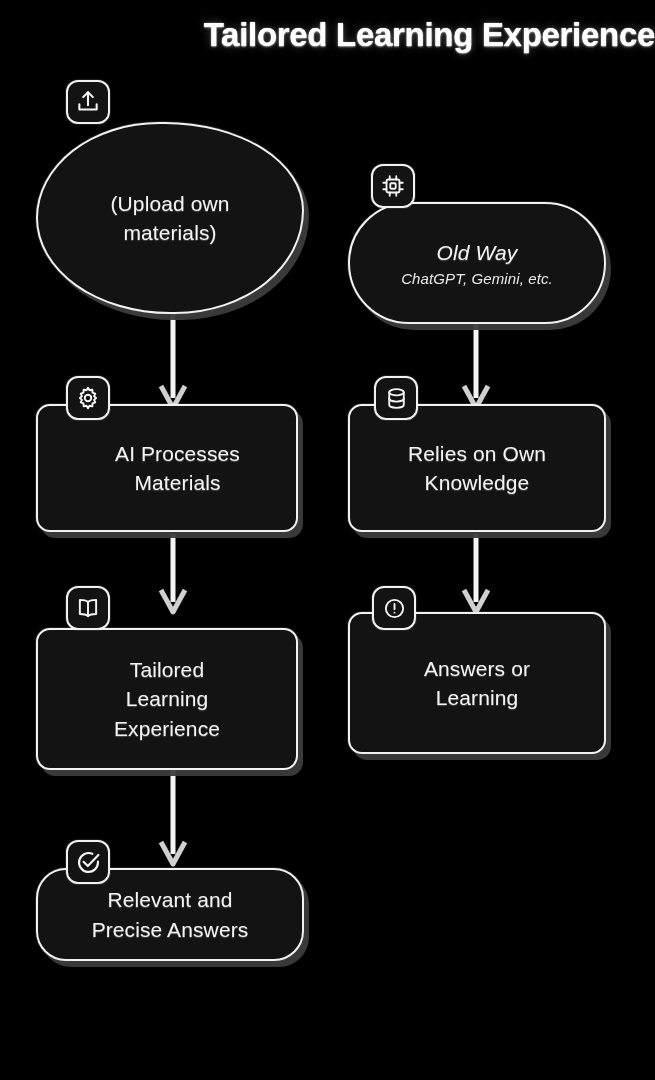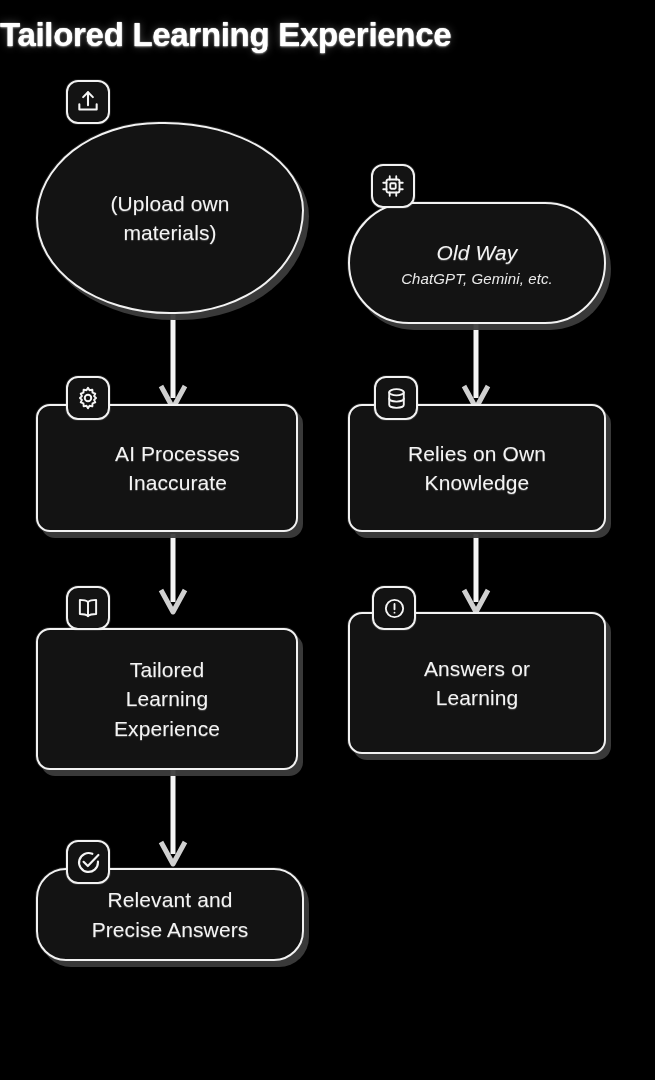--- a/index.html
+++ b/index.html
@@ -13,21 +13,21 @@
     position: relative;
     width: 655px; height: 1080px;
     background: #000000;
   }
 
   
   .title {
     position: absolute;
     left: 0; top: 16px;
     width: 655px;
-    text-align: left;
+    text-align: right;
     font-size: 33px;
     font-weight: bold;
     letter-spacing: -0.3px;
     color: #ffffff;
     text-shadow: 0 0 1px #ffffff, 0 1px 2px rgba(255,255,255,0.55),
                  0 0 9px rgba(255,255,255,0.30);
     white-space: nowrap;
   }
 
   
@@ -143,21 +143,21 @@
     <svg width="26" height="26" viewBox="0 0 24 24" fill="none" stroke="#f5f5f5" stroke-width="1.7" stroke-linecap="round" stroke-linejoin="round">
       <rect x="6" y="6" width="12" height="12" rx="1.6"></rect>
       <rect x="9.5" y="9.5" width="5" height="5" rx="0.8"></rect>
       <path d="M9 3 L9 6 M15 3 L15 6 M9 18 L9 21 M15 18 L15 21"></path>
       <path d="M3 9 L6 9 M3 15 L6 15 M18 9 L21 9 M18 15 L21 15"></path>
     </svg>
   </div>
 
   <div class="node rect" style="left:36px; top:404px; width:262px; height:128px;padding-left:21px;">
     <div class="label">AI Processes</div>
-    <div class="label">Inaccurate</div>
+    <div class="label">Materials</div>
   </div>
   <div class="badge" style="left:66px; top:376px;">
     <svg width="26" height="26" viewBox="0 0 24 24" fill="none" stroke="#f5f5f5" stroke-width="1.8" stroke-linecap="round" stroke-linejoin="round">
       <circle cx="12" cy="12" r="3"></circle>
       <path d="M12 2.6 L13.4 4.9 L16 4.3 L16.2 7 L18.7 7.9 L17.6 10.3 L19.4 12 L17.6 13.7 L18.7 16.1 L16.2 17 L16 19.7 L13.4 19.1 L12 21.4 L10.6 19.1 L8 19.7 L7.8 17 L5.3 16.1 L6.4 13.7 L4.6 12 L6.4 10.3 L5.3 7.9 L7.8 7 L8 4.3 L10.6 4.9 Z"></path>
     </svg>
   </div>
 
   <div class="node rect" style="left:348px; top:404px; width:258px; height:128px;">
     <div class="label">Relies on Own</div>

